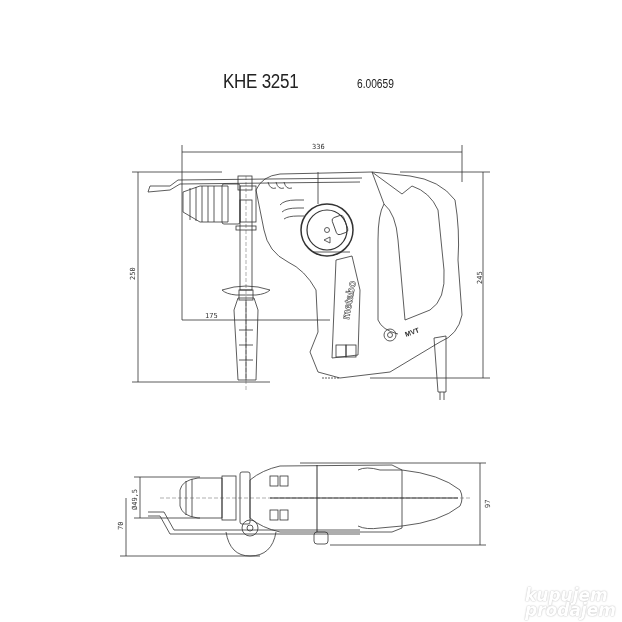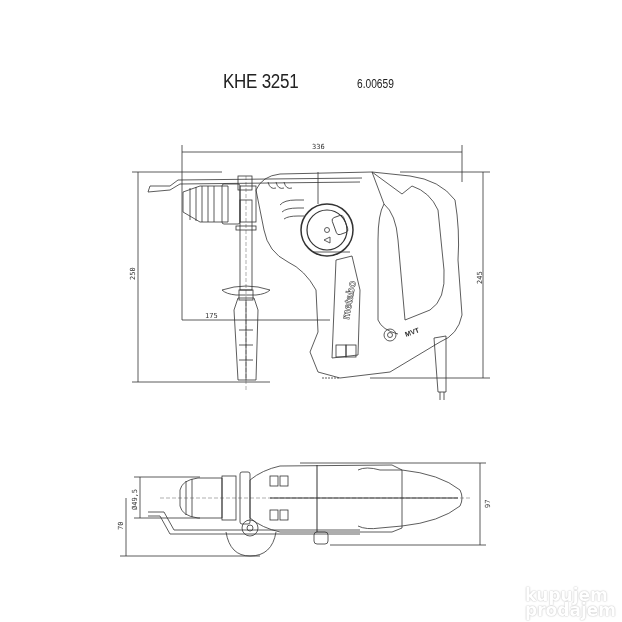--- a/index.html
+++ b/index.html
@@ -1,21 +1,21 @@
 <!DOCTYPE html>
 <html><head>
 <meta charset="utf-8">
 <style>
   html,body{margin:0;padding:0;background:#fff;}
   body{width:622px;height:622px;position:relative;overflow:hidden;font-family:"Liberation Sans",sans-serif;}
   .title{position:absolute;left:223px;top:70px;font-size:20px;color:#222;letter-spacing:-0.3px;transform:scaleX(0.85);transform-origin:left top;}
   .code{position:absolute;left:357px;top:77px;font-size:12px;color:#222;transform:scaleX(0.85);transform-origin:left top;}
   svg{position:absolute;left:0;top:0;}
   .dim{font-family:"DejaVu Sans Mono",monospace;font-size:7px;fill:#333;}
-  .wm{position:absolute;right:6px;bottom:4px;font-family:"DejaVu Sans",sans-serif;font-weight:bold;font-size:17px;line-height:15px;color:#fff;text-shadow:0 0 2px #ccc,0 0 1px #bbb;text-align:left;}
+  .wm{position:absolute;right:6px;bottom:4px;font-family:"DejaVu Sans",sans-serif;font-weight:bold;font-size:17px;line-height:15px;color:#fff;text-shadow:0 0 2px #ccc,0 0 1px #bbb;text-align:left;font-style:italic;}
 </style>
 </head>
 <body>
 
 <div class="title">KHE 3251</div>
 <div class="code">6.00659</div>
 
 <svg width="622" height="622" viewBox="0 0 622 622">
   <g fill="none" stroke="#333" stroke-width="0.8">
 

